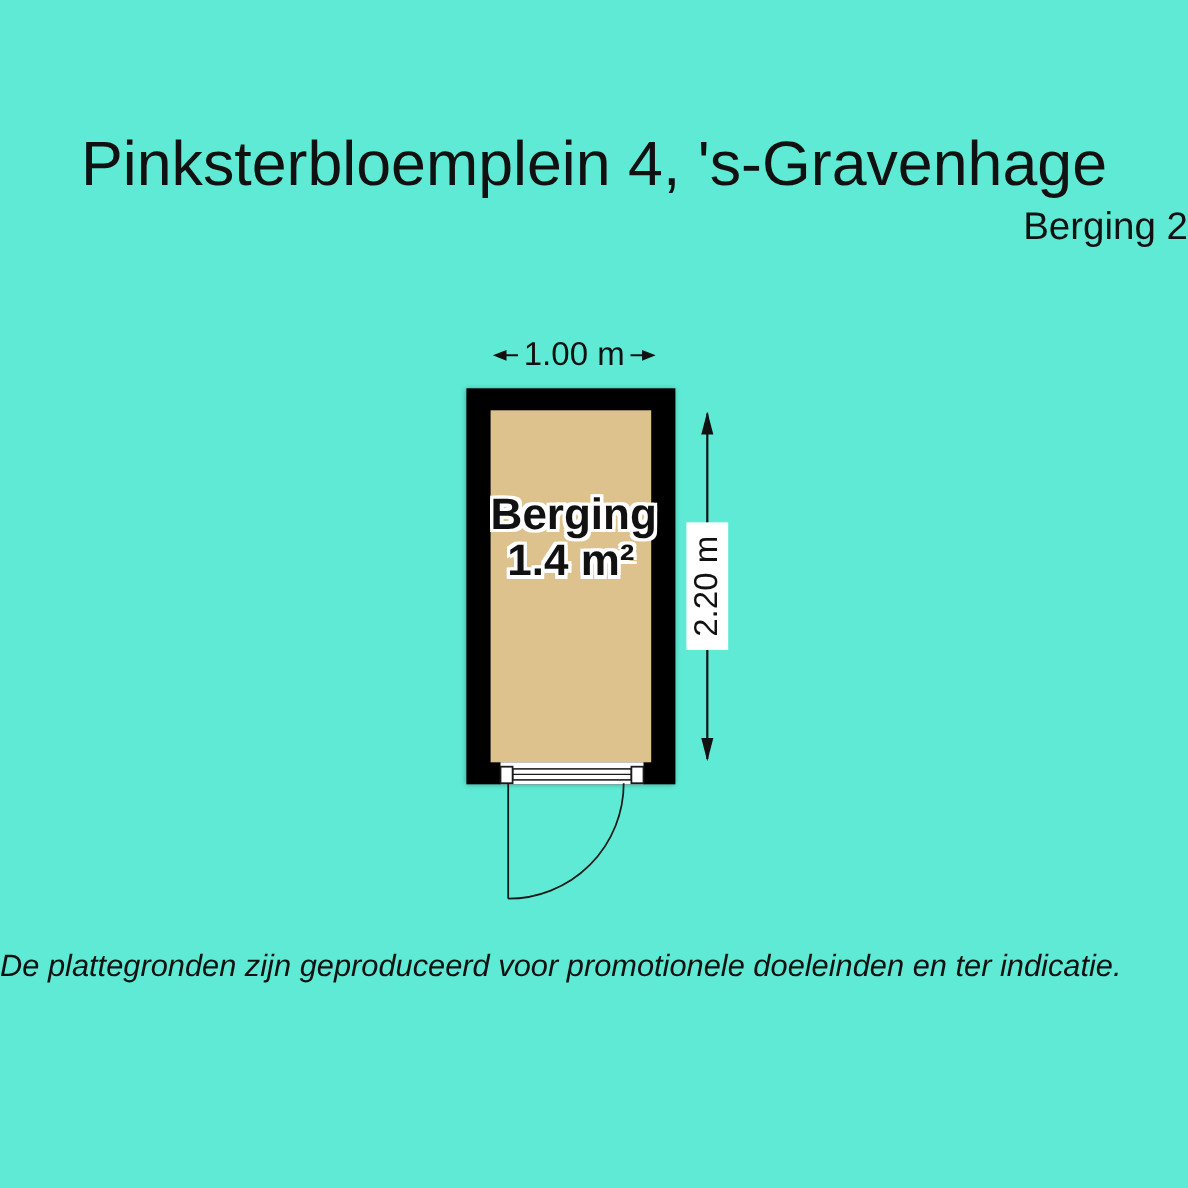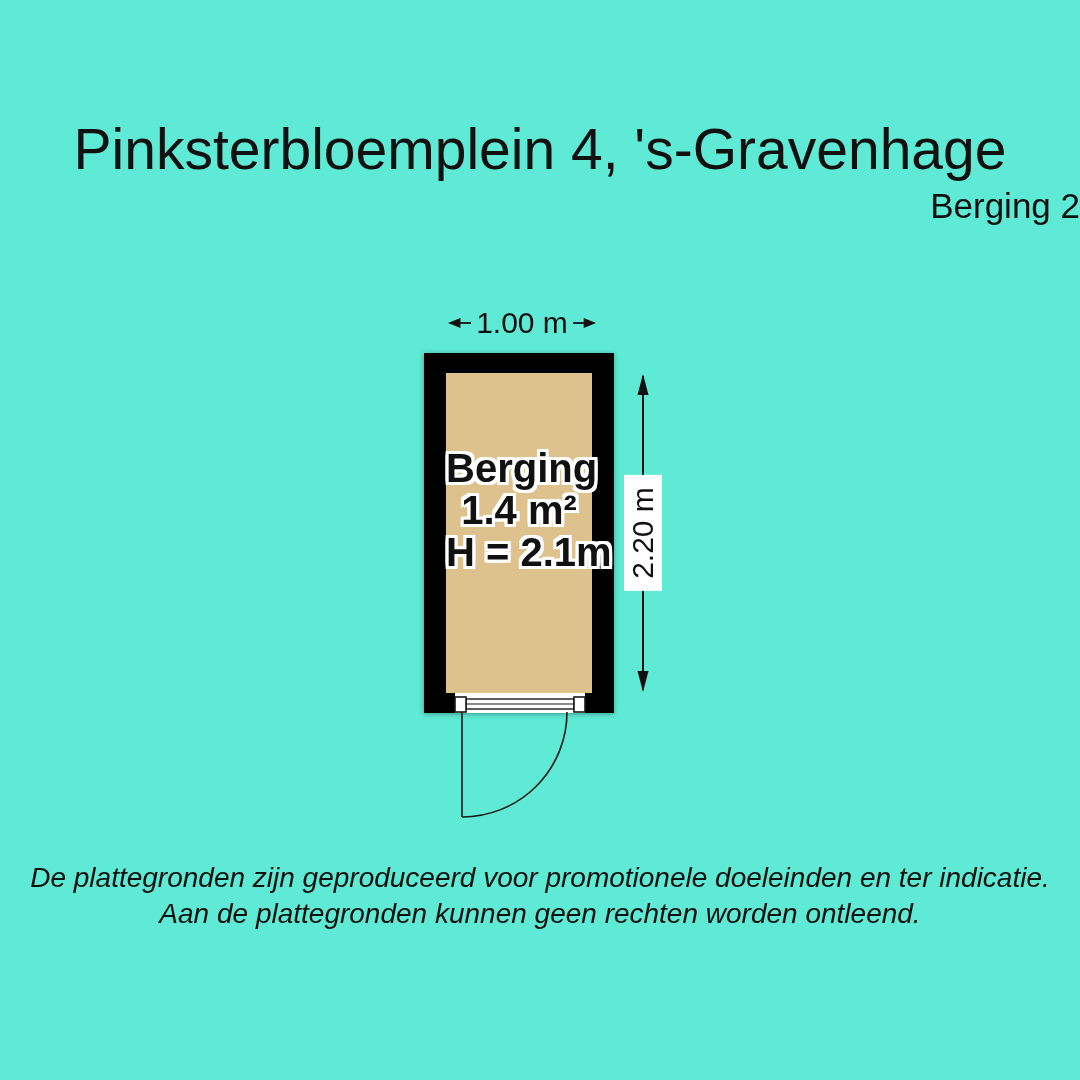--- a/index.html
+++ b/index.html
@@ -111,21 +111,21 @@
     position: absolute;
     left: 450px; top: 690px;
     width: 180px; height: 140px;
   }
 
   
   .footer {
     position: absolute;
     left: 0; top: 860px;
     width: 1080px;
-    text-align: center;
+    text-align: left;
     font-style: italic;
     font-size: 28px;
     line-height: 36px;
     color: #111;
     white-space: nowrap;
   }
 </style>
 </head>
 <body>
 
@@ -147,21 +147,20 @@
   </div>
 
   <div class="plan-outer" style="background-color: rgb(0, 0, 0);">
     <div class="plan-floor" style="background-color: rgb(222, 194, 142);"></div>
     <div class="door-opening"></div>
   </div>
 
   <div class="room-label">
     <div>Berging</div>
     <div>1.4 m²</div>
-    <div>H = 2.1m</div>
   </div>
 
   <div class="dim-depth">
     <svg width="28" height="318" viewBox="0 0 28 318">
       <line x1="14" y1="2" x2="14" y2="316" stroke="#111" stroke-width="2"></line>
       <polygon points="14,0 8.5,21 19.5,21" fill="#111"></polygon>
       <polygon points="14,318 8.5,297 19.5,297" fill="#111"></polygon>
     </svg>
     <span class="dim-text">2.20 m</span>
   </div>
@@ -174,16 +173,15 @@
     <rect x="5" y="7" width="11" height="15" fill="#ffffff" stroke="#1a1a1a" stroke-width="1.6"></rect>
     <rect x="124" y="7" width="11" height="15" fill="#ffffff" stroke="#1a1a1a" stroke-width="1.6"></rect>
 
     <line x1="12" y1="22" x2="12" y2="127" stroke="#1a1a1a" stroke-width="1.6"></line>
 
     <path d="M 117 22 A 105 105 0 0 1 12 127" fill="none" stroke="#1a1a1a" stroke-width="1.6"></path>
   </svg>
 
   <div class="footer">
     <div>De plattegronden zijn geproduceerd voor promotionele doeleinden en ter indicatie.</div>
-    <div>Aan de plattegronden kunnen geen rechten worden ontleend.</div>
   </div>
 
 </div>
 
 </body></html>

